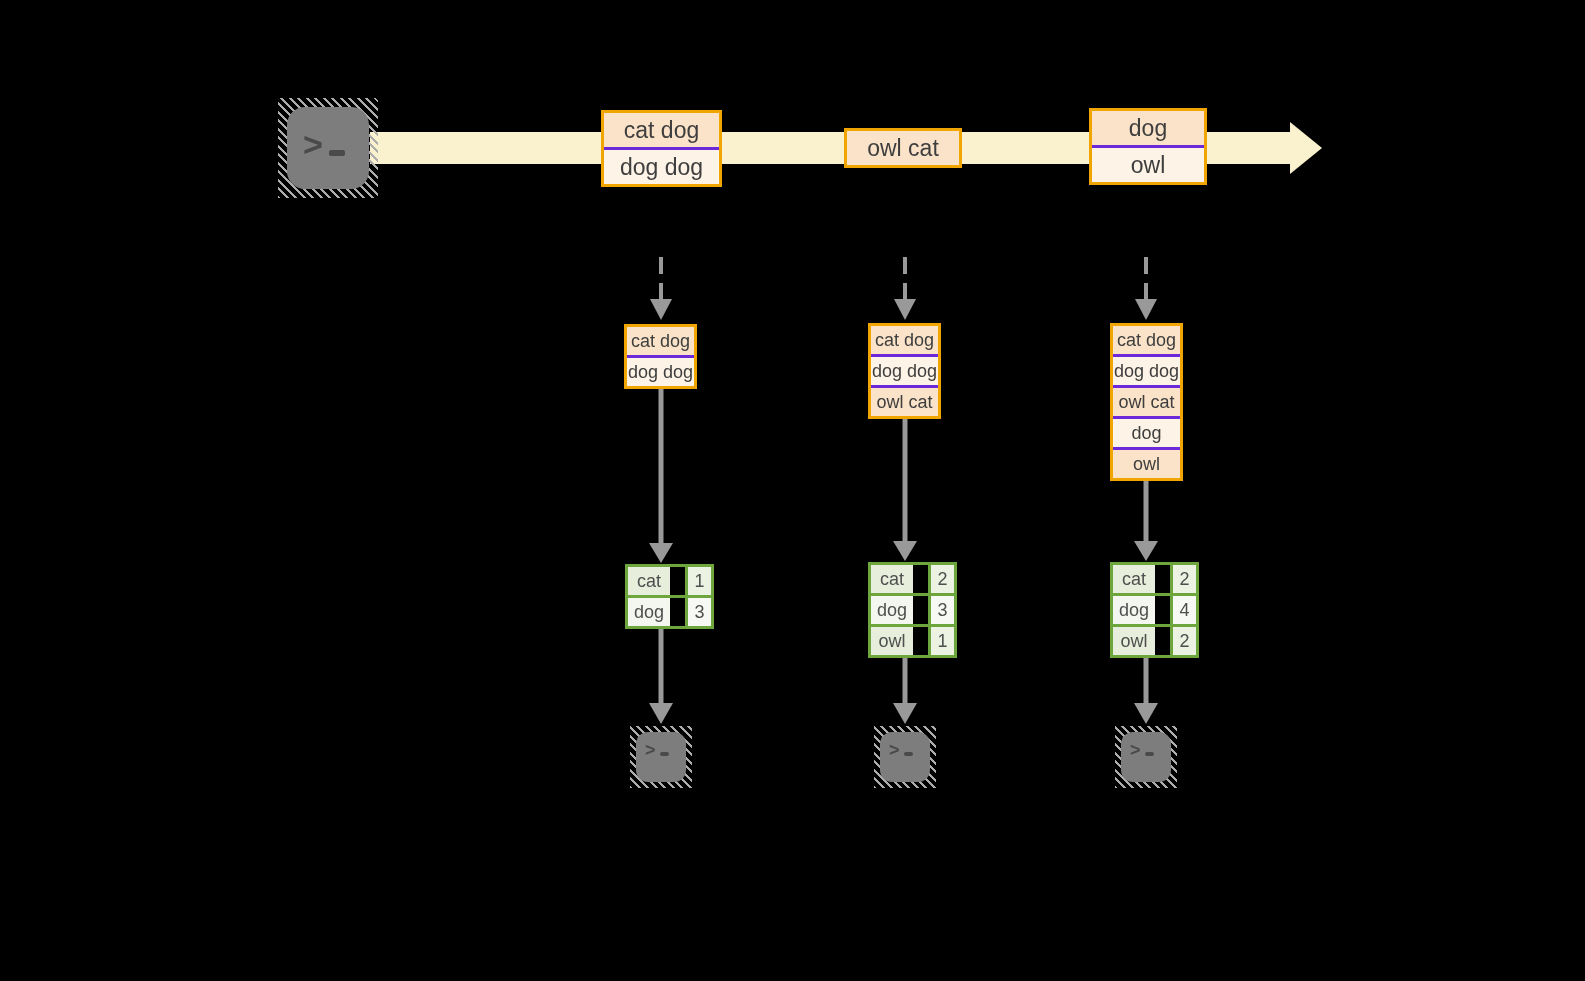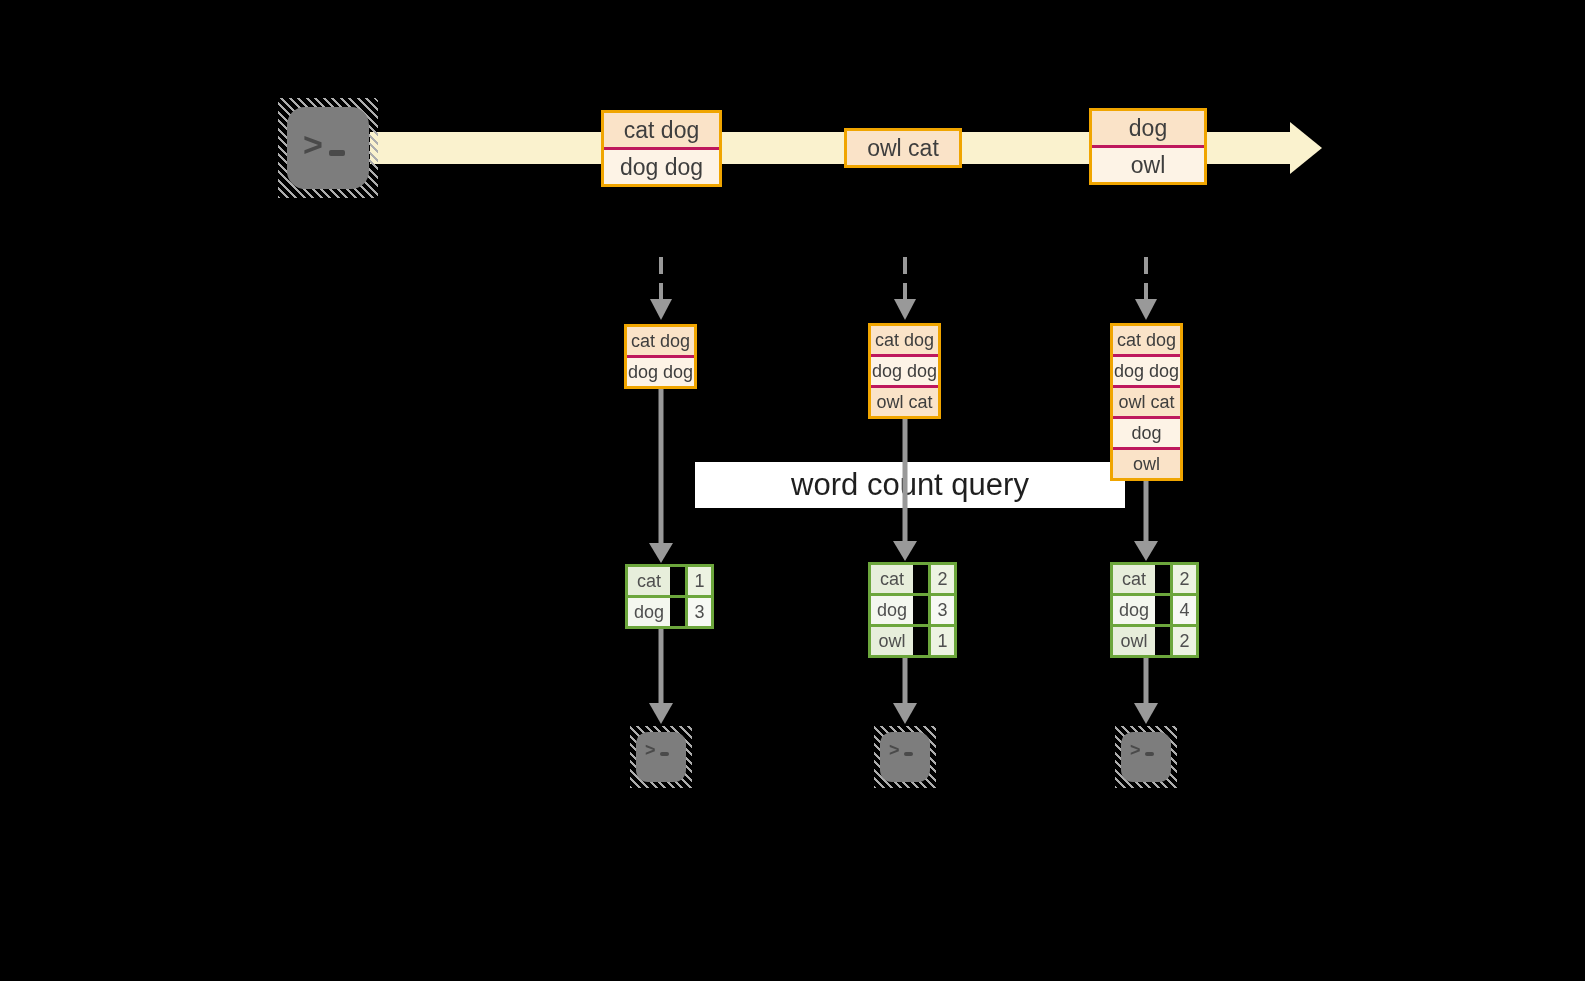--- a/index.html
+++ b/index.html
@@ -29,21 +29,21 @@
   .term.small .dash{width:9px;height:4px;margin:0 0 3px 4px;}
   
   .ebox{
     position:absolute;border:3px solid #f0a500;background:#fae3c8;
     display:flex;flex-direction:column;box-sizing:border-box;
   }
   .ebox .row{
     flex:1;display:flex;align-items:center;justify-content:center;
     color:#3e3e3e;background:#fae3c8;
   }
-  .ebox .row + .row{border-top:3px solid #be185d;}
+  .ebox .row + .row{border-top:3px solid #6d28d9;}
   .ebox .row:nth-child(even){background:#fdf3e6;}
   .ebox.top .row{font-size:23px;}
   .ebox.buf .row{font-size:18px;}
   
   .gtable{
     position:absolute;border:3px solid #6ca63c;box-sizing:border-box;
     display:flex;flex-direction:column;
   }
   .gtable .trow{display:flex;height:28px;gap:15px;}
   .gtable .trow + .trow{border-top:3px solid #6ca63c;}
@@ -63,23 +63,20 @@
     display:flex;align-items:center;justify-content:center;
     font-size:31px;color:#1f1f1f;
   }
   .arrows{position:absolute;left:0;top:0;}
 </style>
 </head>
 <body>
 
 <div class="canvas">
 
-  <div class="band">
-    <span>word count query</span>
-  </div>
 
   <svg class="arrows" width="1585" height="981">
 
     <g>
       <rect x="370" y="132" width="920" height="32" fill="#faf2ce"></rect>
       <polygon points="1290,122 1322,148 1290,174" fill="#faf2ce"></polygon>
     </g>
 
     <g stroke="#999999" stroke-width="4" fill="#999999">
       <line x1="661" y1="257" x2="661" y2="299" stroke-dasharray="17 9"></line>

